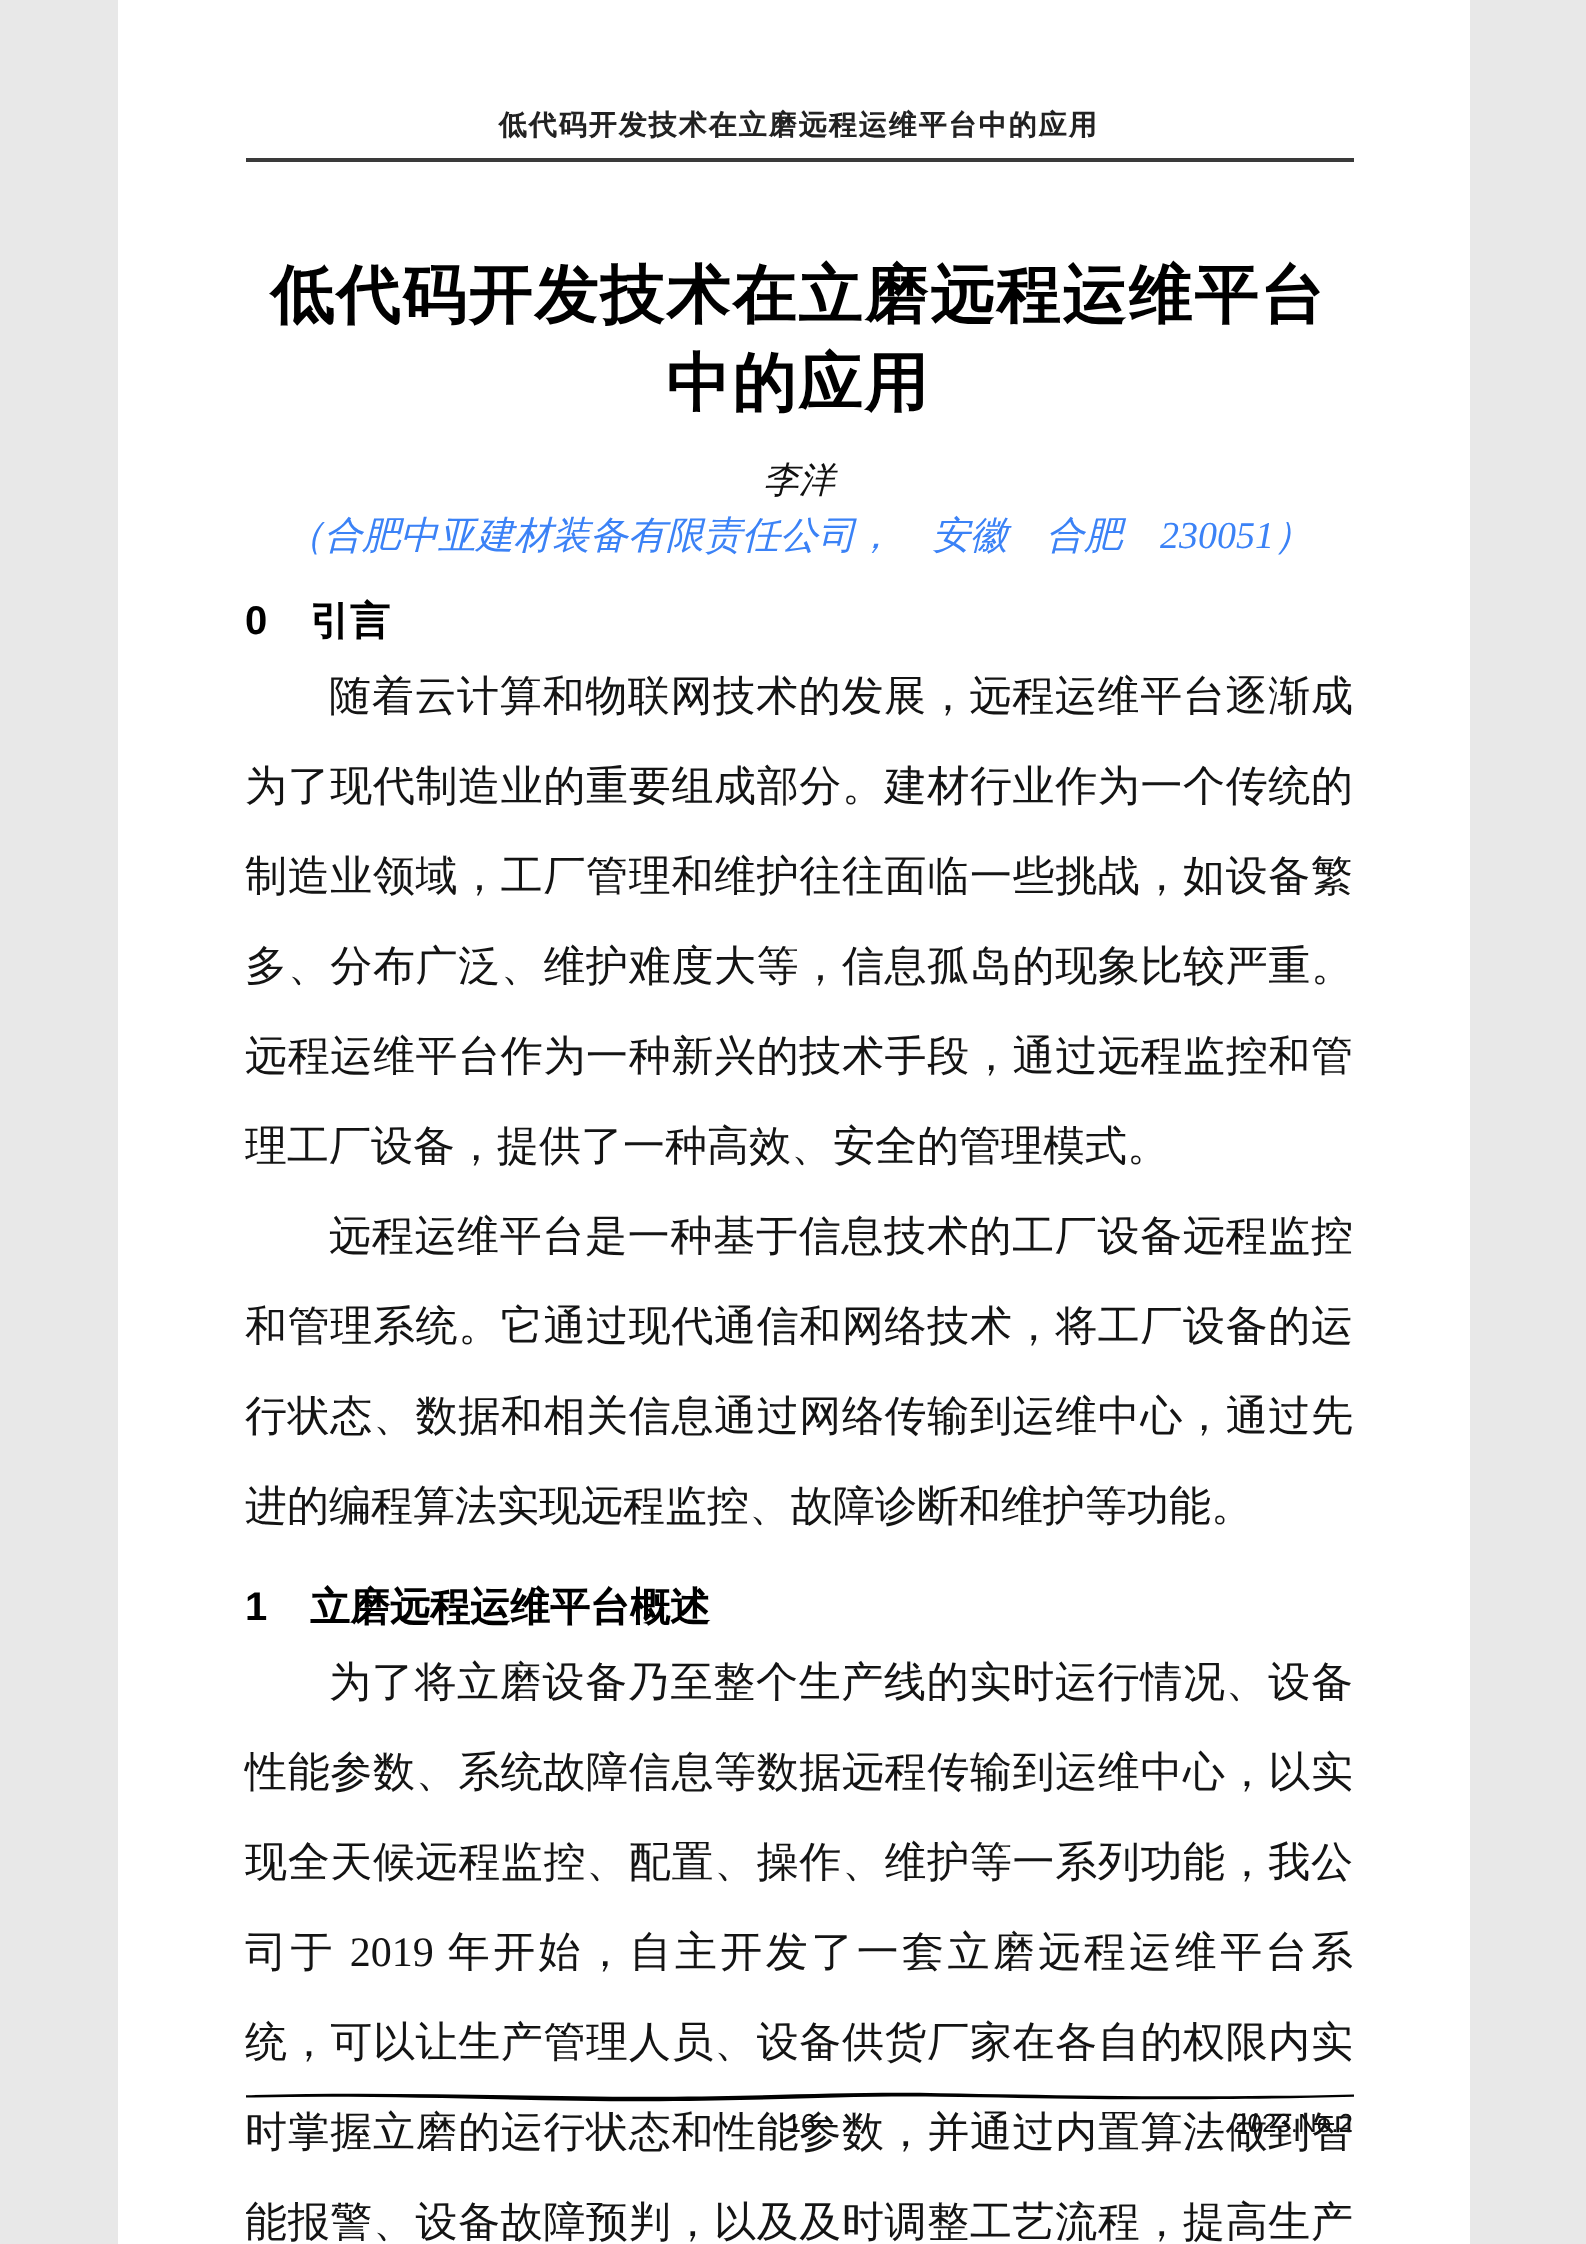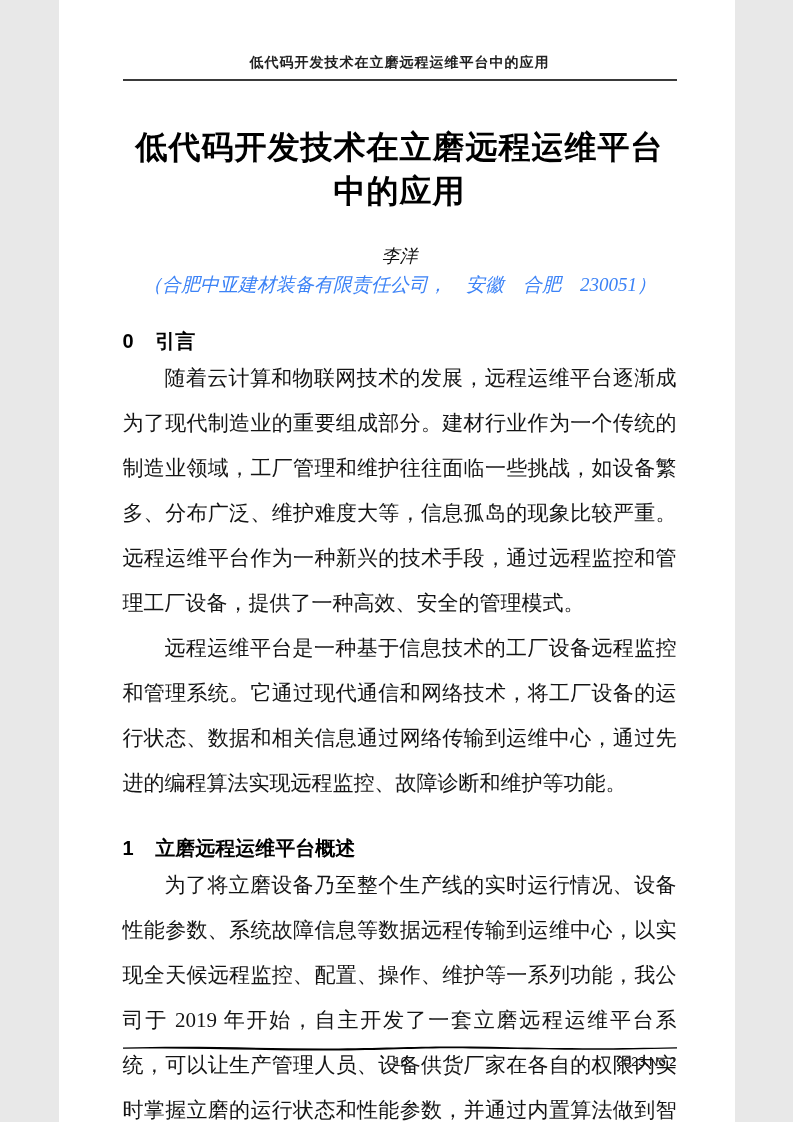--- a/index.html
+++ b/index.html
@@ -36,38 +36,38 @@
     margin-top: 44px;
     text-align: center;
     font-family: "Liberation Sans", "DejaVu Sans", sans-serif;
     font-weight: bold;
     font-size: 32px;
     line-height: 44px;
     letter-spacing: 1px;
     color: #000;
   }
   .author {
-    margin-top: 30px;
+    margin-top: 14px;
     text-align: center;
     font-size: 18px;
     line-height: 26px;
     font-style: italic;
     color: #111;
   }
   .affiliation {
     margin-top: 2px;
     text-align: center;
     font-size: 19px;
     line-height: 28px;
     font-style: italic;
     color: #3b82f6;
   }
   
   .section-heading {
-    margin-top: 27px;
+    margin-top: 13px;
     font-family: "Liberation Sans", "DejaVu Sans", sans-serif;
     font-weight: bold;
     font-size: 20px;
     line-height: 30px;
     color: #000;
   }
   .section-heading .sec-num { margin-right: 16px; }
   
   .body-para {
     font-size: 21px;

